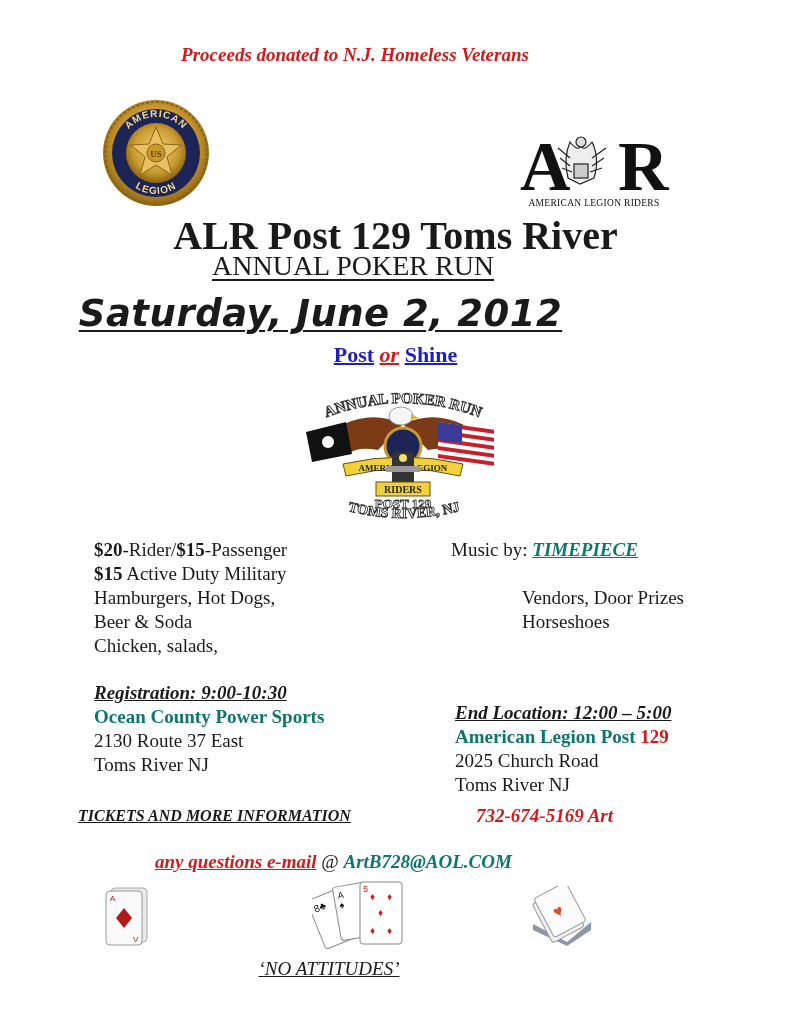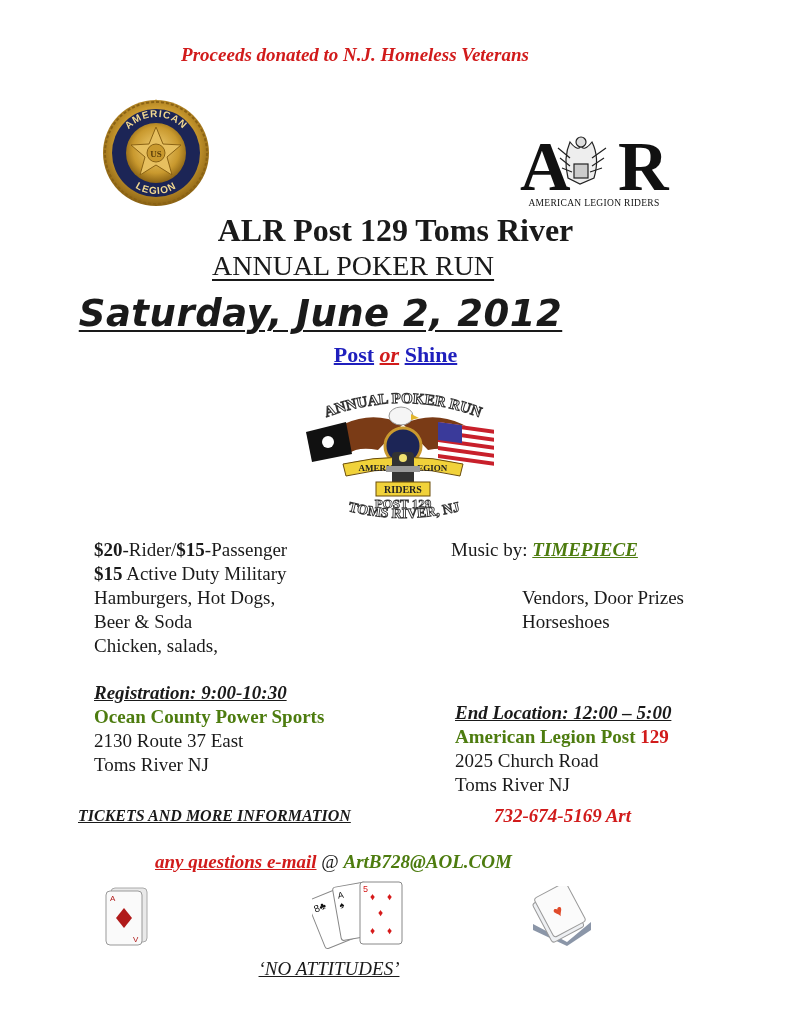--- a/index.html
+++ b/index.html
@@ -1,30 +1,30 @@
 <!DOCTYPE html>
 <html><head>
 <meta charset="utf-8">
 <style>
   html,body{margin:0;padding:0;background:#fff;}
   body{width:791px;height:1024px;position:relative;overflow:hidden;font-family:"Liberation Serif","DejaVu Serif",serif;color:#1a1a1a;}
   .abs{position:absolute;}
   .proceeds{left:0;width:710px;top:44px;text-align:center;color:#d11b1b;font-weight:bold;font-style:italic;font-size:19px;}
   .legion-logo{left:95px;top:98px;width:122px;height:110px;}
   .alr-logo{left:518px;top:128px;width:152px;height:82px;}
-  .title1{left:0;width:791px;top:212px;text-align:center;font-weight:bold;font-size:32px;}
+  .title1{left:0;width:791px;top:212px;text-align:center;font-weight:bold;font-size:40px;}
   .title2{left:212px;top:250px;font-size:28px;font-weight:normal;text-decoration:underline;text-decoration-thickness:2px;text-underline-offset:4px;}
   .date{left:0;width:641px;top:292px;text-align:center;font-family:"DejaVu Sans","Liberation Sans",sans-serif;font-weight:bold;font-style:italic;font-size:37px;text-decoration:underline;text-decoration-thickness:2px;text-underline-offset:4px;letter-spacing:0.5px;}
   .rain{left:0;width:791px;top:342px;text-align:center;font-weight:bold;font-size:22px;color:#1f1fbd;}
   .rain span{text-decoration:underline;text-decoration-thickness:2px;}
   .rain .or{color:#d11b1b;font-style:italic;}
   .badge{left:298px;top:384px;width:210px;height:140px;}
   .txt{font-size:19px;line-height:24px;}
   .b{font-weight:bold;}
-  .blue{color:#4d7c0f;}
+  .blue{color:#0f766e;}
   .red{color:#d11b1b;}
   .uline{text-decoration:underline;}
   .bi{font-weight:bold;font-style:italic;}
   .cards1{left:103px;top:886px;width:48px;height:62px;}
   .cards2{left:312px;top:880px;width:98px;height:78px;}
   .cards3{left:527px;top:886px;width:68px;height:60px;}
 </style>
 </head>
 <body>
 
@@ -152,21 +152,21 @@
 <div class="abs txt" style="left:455px;top:681px;margin-top:20px;">
   <div class="bi uline">End Location: 12:00 – 5:00</div>
   <div class="b">
     <span class="blue">American Legion Post </span><span class="red">129</span>
   </div>
   <div>2025 Church Road</div>
   <div>Toms River NJ</div>
 </div>
 
 <div class="abs bi uline" style="left:78px;top:807px;font-size:16px;">TICKETS AND MORE INFORMATION</div>
-<div class="abs bi red" style="left:494px;top:805px;font-size:19px;">732-674-5169 Art</div>
+<div class="abs bi red" style="left:476px;top:805px;font-size:19px;">732-674-5169 Art</div>
 
 <div class="abs" style="left:155px;top:851px;font-size:19px;">
   <span class="bi red uline">any questions e-mail</span><span> @ </span><span class="bi blue">ArtB728@AOL.COM</span>
 </div>
 
 <div class="abs cards1">
   <svg width="48" height="62" viewBox="0 0 48 62">
     <rect x="8" y="2" width="36" height="54" rx="4" fill="#e9e9e9" stroke="#aaa"></rect>
     <rect x="3" y="5" width="36" height="54" rx="4" fill="#fafafa" stroke="#999"></rect>
     <text x="7" y="15" font-size="8" fill="#b01a1a" font-family="Liberation Sans, sans-serif">A</text>

